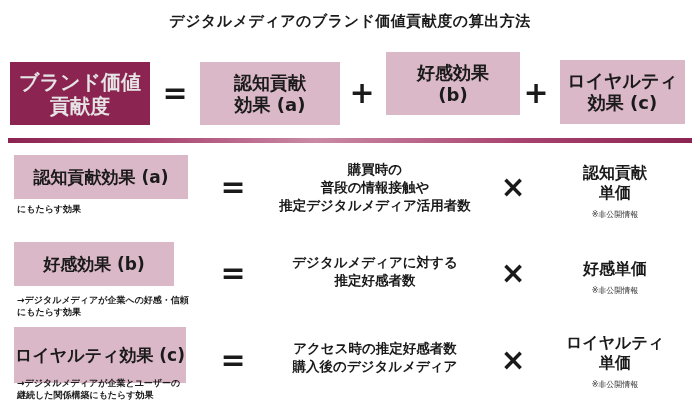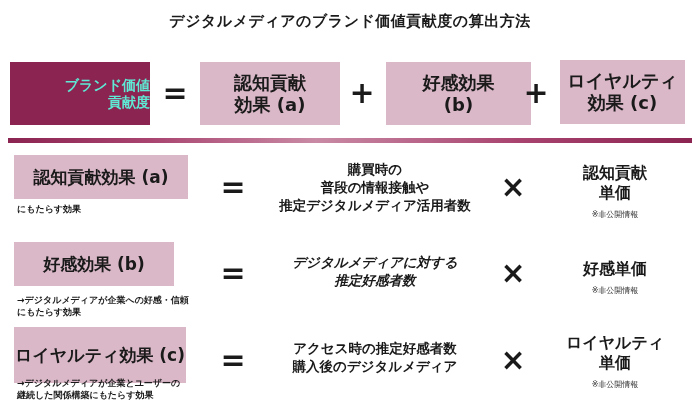--- a/index.html
+++ b/index.html
@@ -9,21 +9,21 @@
   }
   .abs { position:absolute; }
   .title {
     left:0; width:700px; top:12px; text-align:center;
     font-size:15px; font-weight:bold; letter-spacing:0.5px;
   }
   .box {
     display:flex; flex-direction:column; align-items:center; justify-content:center;
     text-align:center; font-weight:bold; line-height:1.2;
   }
-  .box-dark { background:#8c2452; color:#5eead4; font-size:14px;align-items:flex-end; }
+  .box-dark { background:#8c2452; color:#e5e5e5; font-size:20px; }
   .box-pink { background:#dbb8c8; color:#1a1a1a; font-size:18px; }
   .op { font-size:30px; font-weight:bold; text-align:center; line-height:1; }
   .divider {
     left:8px; top:138px; width:684px; height:5px;
     background:linear-gradient(to right,#8c2452 0%,#a8426e 20%,#c98aa5 45%,#a8426e 75%,#8c2452 100%);
   }
   .row-label { font-size:17px; }
   .note { font-size:9px; font-weight:bold; line-height:1.35; }
   .mid {
     text-align:center; font-size:13.5px; font-weight:bold; line-height:1.35;
@@ -41,21 +41,21 @@
   <div>貢献度</div>
 </div>
 <div class="abs op" style="left:155px;top:78px;width:40px;">=</div>
 
 <div class="abs box box-pink" style="left:200px;top:62px;width:140px;height:63px;">
   <div>認知貢献</div>
   <div>効果 (a)</div>
 </div>
 <div class="abs op" style="left:340px;top:78px;width:44px;">+</div>
 
-<div class="abs box box-pink" style="left:386px;top:62px;width:145px;height:63px;">
+<div class="abs box box-pink" style="left:386px;top:52px;width:134px;height:63px;">
   <div>好感効果</div>
   <div>(b)</div>
 </div>
 <div class="abs op" style="left:513px;top:78px;width:46px;">+</div>
 
 <div class="abs box box-pink" style="left:560px;top:60px;width:125px;height:64px;">
   <div>ロイヤルティ</div>
   <div>効果 (c)</div>
 </div>
 
@@ -81,21 +81,21 @@
 </div>
 
 <div class="abs box box-pink row-label" style="left:14px;top:242px;width:160px;height:44px;">
   <div>好感効果 (b)</div>
 </div>
 <div class="abs note" style="left:17px;top:294px;width:220px;">
   <div>→デジタルメディアが企業への好感・信頼</div>
   <div>にもたらす効果</div>
 </div>
 <div class="abs op" style="left:210px;top:258px;width:46px;">=</div>
-<div class="abs mid" style="left:265px;top:253px;width:220px;font-style:italic;">
+<div class="abs mid" style="left:265px;top:253px;width:220px;">
   <div>デジタルメディアに対する</div>
   <div>推定好感者数</div>
 </div>
 <div class="abs op" style="left:495px;top:258px;width:36px;">×</div>
 <div class="abs" style="left:540px;top:259px;width:150px;">
   <div class="unit">好感単価</div>
   <div class="private">※非公開情報</div>
 </div>
 
 <div class="abs box box-pink row-label" style="left:14px;top:327px;width:172px;height:56px;">

